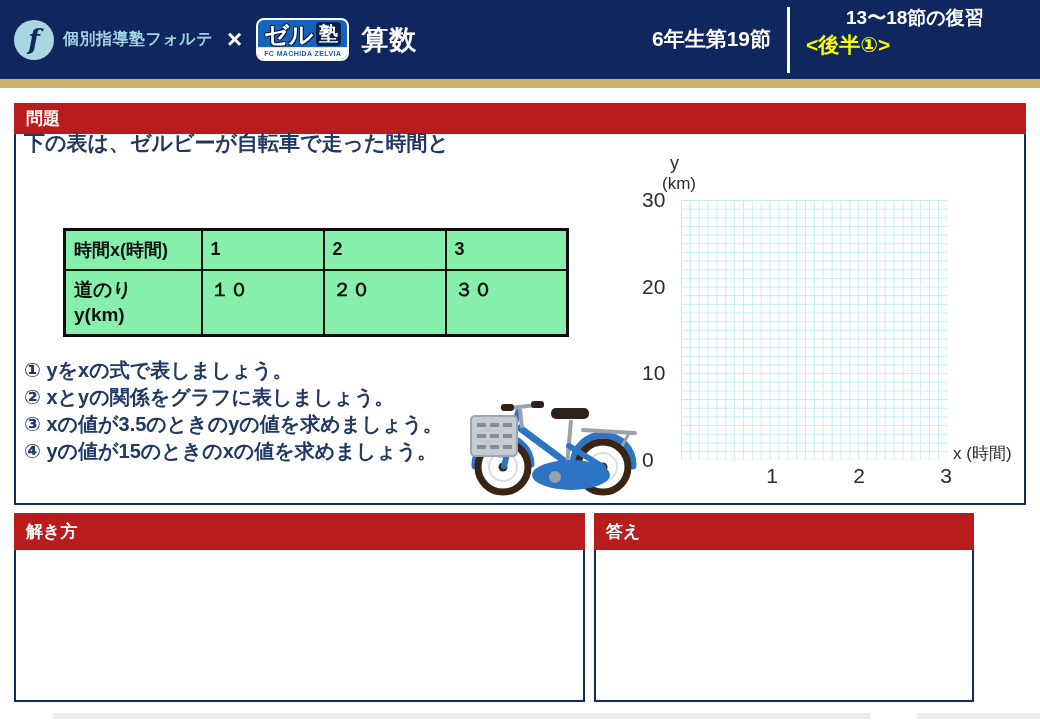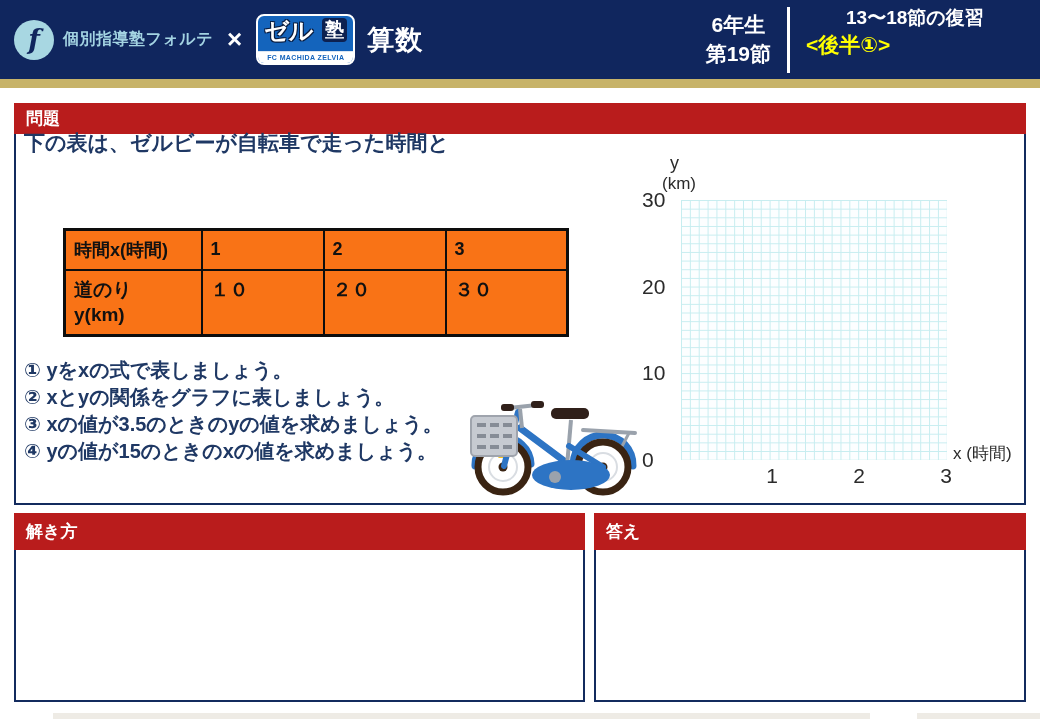--- a/index.html
+++ b/index.html
@@ -20,52 +20,52 @@
   .forte-circle {
     width:40px; height:40px; border-radius:50%; background:#a8d7e2;
     display:flex; align-items:center; justify-content:center;
     color:#10265e; font-family:"DejaVu Serif","Liberation Serif",serif;
     font-style:italic; font-weight:bold; font-size:27px; flex:0 0 auto;
   }
   .forte-name { color:#a3d3e2; font-size:16px; font-weight:600; margin-left:9px; letter-spacing:0.5px; }
   .collab-x { color:#ffffff; font-size:26px; font-weight:800; margin:0 14px; }
 
   .zel-box { border:2px solid #ffffff; border-radius:8px; overflow:hidden; background:#1464bc; flex:0 0 auto; }
-  .zel-top { display:flex; align-items:center; padding:2px 6px 8px 6px;gap:6px; }
+  .zel-top { display:flex; align-items:center; padding:2px 6px 0 6px; }
   .zel-main {
     color:#ffffff; font-size:24px; font-weight:800; line-height:1.05;
     text-shadow:-1px -1px 0 #0a1c3e, 1px -1px 0 #0a1c3e, -1px 1px 0 #0a1c3e, 1px 1px 0 #0a1c3e;
   }
   .zel-badge {
     background:#0d2150; color:#ffffff; font-size:19px; font-weight:800;
     padding:2px 3px; border-radius:4px; margin-left:3px; line-height:1.05;
   }
   .zel-sub {
     background:#ffffff; color:#1464bc; font-size:7px; font-weight:700;
     text-align:center; padding:2px 2px; letter-spacing:0.4px; line-height:1.1;
     border-top:1px solid #dce6f2;
   }
   .subject { color:#ffffff; font-size:27px; font-weight:800; margin-left:12px; letter-spacing:1px; }
 
   .header-spacer { flex:1 1 auto; }
-  .grade-block { display:flex; flex-direction:column; align-items:center; color:#ffffff; font-weight:800; font-size:21px; line-height:1.35; margin-right:16px; }
+  .grade-block { display:flex; flex-direction:row; align-items:center; color:#ffffff; font-weight:800; font-size:21px; line-height:1.35; margin-right:16px; }
   .header-divider { width:3px; height:66px; background:#ffffff; margin-right:16px; flex:0 0 auto; }
   .review-block { display:flex; flex-direction:column; align-self:flex-start; padding-top:6px; line-height:1.3; min-width:220px; }
   .review-title { color:#ffffff; font-size:19px; font-weight:700;margin-left:40px; }
   .review-part  { color:#ffff00; font-size:21px; font-weight:800; }
 
   
   .panel-header { background:#b91c1c; color:#ffffff; font-weight:700; }
   .problem-panel { position:absolute; left:14px; top:103px; width:1012px; height:402px; }
   .problem-panel .panel-header { position:absolute; left:0; top:0; width:100%; height:31px; font-size:17px; line-height:31px; padding-left:12px; }
   .problem-panel .panel-body { position:absolute; left:0; top:31px; width:100%; height:371px; background:#ffffff; border:2px solid #132b5e; border-top:none; }
 
   .statement { position:absolute; left:24px; top:128px; color:#1f3864; font-size:21px; font-weight:700; line-height:29px; }
 
-  .data-table { position:absolute; left:63px; top:228px; border-collapse:collapse; table-layout:fixed; background:#f97316; border:3px solid #0d0d0d; }
+  .data-table { position:absolute; left:63px; top:228px; border-collapse:collapse; table-layout:fixed; background:#86efac; border:3px solid #0d0d0d; }
   .data-table td { border:2px solid #0d0d0d; font-weight:700; color:#111111; padding:4px 8px; }
   .data-table tr.r1 td { height:40px; vertical-align:middle; font-size:18px; }
   .data-table tr.r2 td { height:66px; vertical-align:top; padding-top:6px; font-size:19px; }
   .data-table td.pre { white-space:pre-line; line-height:1.35; font-size:18px; }
 
   .questions { position:absolute; left:24px; top:349px; color:#1f3864; font-size:20px; font-weight:700; line-height:27px;margin-top:8px; }
 
   
   .plot-area {
     position:absolute; left:681px; top:200px; width:266px; height:260px;
@@ -89,21 +89,21 @@
   .xtick.t3 { left:934px; }
   .x-axis-label { left:953px; top:442px; font-size:17px; }
 
   .bike { position:absolute; left:465px; top:386px; width:175px; height:110px; }
 
   
   .bottom-panel { position:absolute; top:513px; height:189px; }
   .bottom-panel .panel-header { position:absolute; left:0; top:0; width:100%; height:37px; font-size:17px; line-height:37px; padding-left:12px; }
   .bottom-panel .panel-body { position:absolute; left:0; top:37px; width:100%; height:152px; background:#ffffff; border:2px solid #132b5e; border-top:none; }
   .solution-panel { left:14px; width:571px; }
-  .answer-panel { left:594px; width:432px; }
+  .answer-panel { left:594px; width:380px; }
 
   .bottom-artifact { position:absolute; top:713px; height:6px; background:#eeebe5; }
   .bottom-artifact.a1 { left:53px; width:817px; }
   .bottom-artifact.a2 { left:917px; width:123px; }
 </style>
 </head>
 <body>
 
 <div class="page">
 

